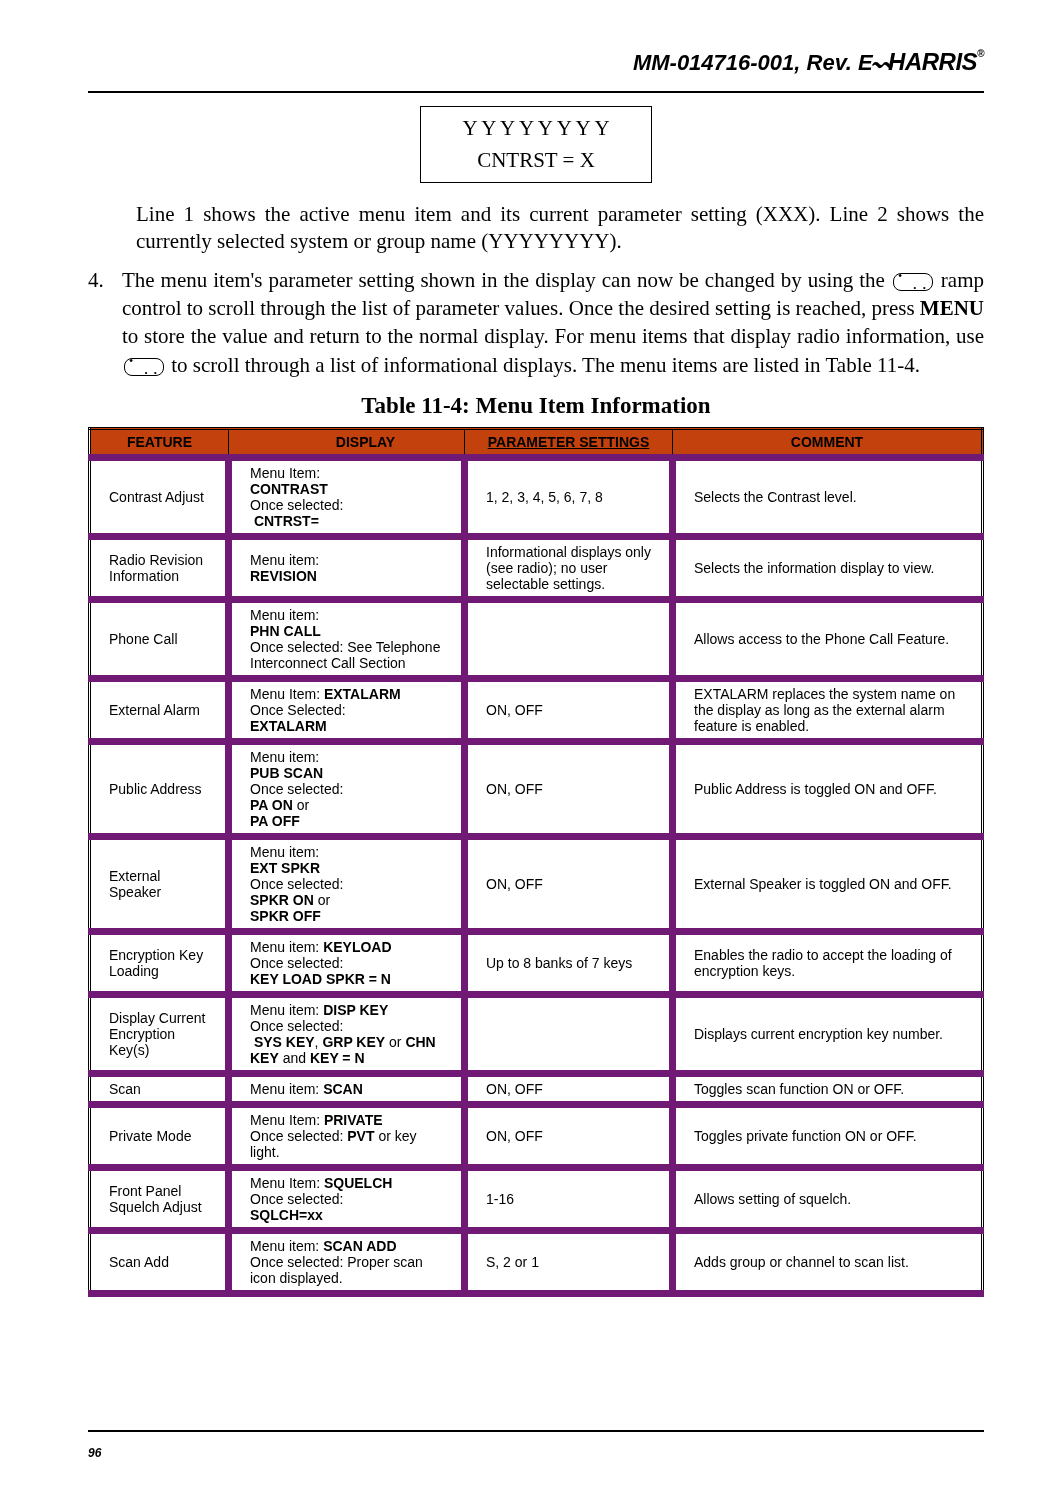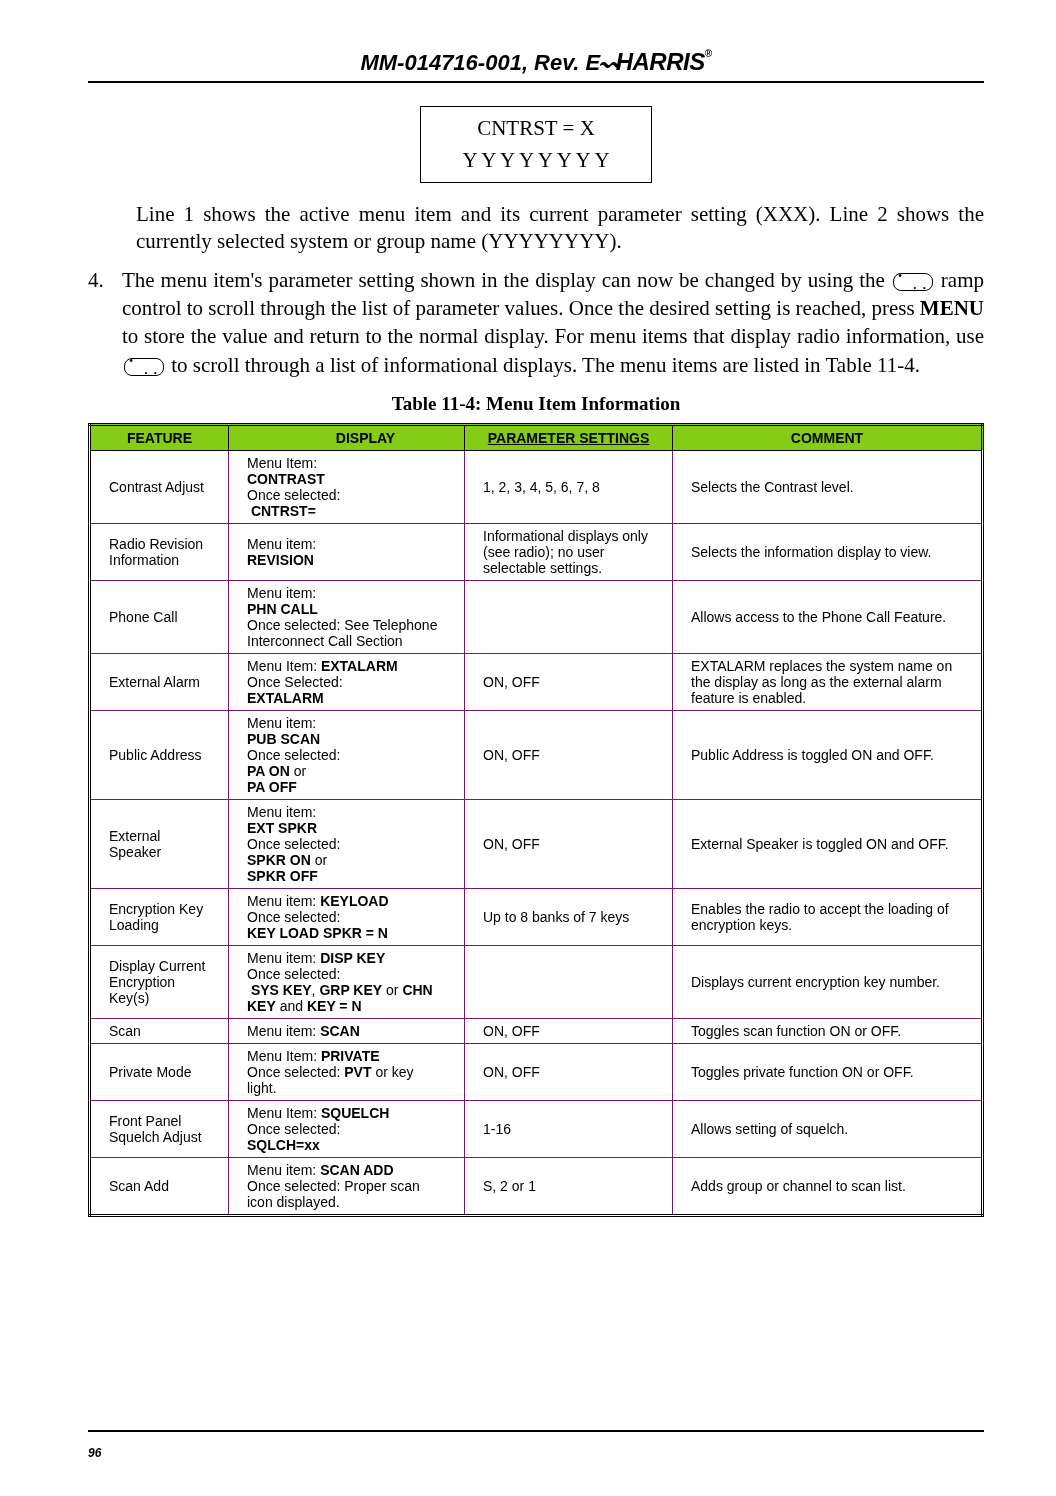--- a/index.html
+++ b/index.html
@@ -15,25 +15,25 @@
       box-sizing: border-box;
     }
     .page {
       padding: 48px 72px 40px 88px;
       box-sizing: border-box;
       height: 100%;
       position: relative;
     }
     .header-row {
       display: flex;
-      justify-content: center;
+      justify-content: flex-end;
       align-items: center;
       border-bottom: 2px solid black;
-      padding-bottom: 4px;
-      margin-bottom: 23px;
+      padding-bottom: 14px;
+      margin-bottom: 13px;
     }
     .doc-id {
       font-family: Arial, sans-serif;
       font-style: italic;
       font-weight: bold;
       font-size: 22px;
     }
     .logo {
       font-family: Arial, sans-serif;
       font-weight: 900;
@@ -88,44 +88,44 @@
       content: "•";
       position: absolute; left: 4px; top: -6px; font-size: 12px;
     }
     .ramp-icon::after {
       content: "• •";
       position: absolute; right: 4px; bottom: -4px; font-size: 9px; letter-spacing: 2px;
     }
     .table-title {
       text-align: center;
       font-weight: bold;
-      font-size: 19px;
+      font-size: 23px;
       margin: 14px 0 8px 0;
     }
     table.menu-table {
       width: 100%;
       border-collapse: collapse;
       font-family: Arial, sans-serif;
       font-size: 14px;
       border-left: 3px double black;
       border-right: 3px double black;
       border-top: 3px double black;
       border-bottom: 3px double black;
     }
     table.menu-table th {
-      background: #84cc16;
+      background: #c2410c;
       border: 1px solid black;
       padding: 4px 6px;
       font-weight: bold;
       text-align: center;
     }
     table.menu-table th:first-child { border-left: none; }
     table.menu-table th:last-child  { border-right: none; margin-top: 22px; }
     table.menu-table td {
-      border: 1px solid #701a75;
+      border: 7px solid #701a75;
       padding: 4px 18px;
       vertical-align: middle;
     }
     table.menu-table td:first-child { border-left: none; }
     table.menu-table td:last-child  { border-right: none; }
     table.menu-table .col-feature { width: 125px; }
     table.menu-table .col-display { width: 185px; padding-left: 44px; }
     table.menu-table .col-param   { width: 195px; text-decoration: underline; }
     .page-number {
       position: absolute;
@@ -152,22 +152,22 @@
   <div class="header-row">
     <div class="doc-id">MM-014716-001, Rev. E</div>
     <div class="logo">
       <span class="wave">〰</span>
       <span>HARRIS</span>
         <sup>®</sup>
     </div>
   </div>
 
   <div class="lcd-box">
+    <div>Y Y Y Y Y Y Y Y</div>
     <div>CNTRST  =  X</div>
-    <div>Y Y Y Y Y Y Y Y</div>
   </div>
 
   <div class="body-text">Line 1 shows the active menu item and its current parameter setting (XXX). Line 2 shows the currently selected system or group name (YYYYYYYY).</div>
 
   <div class="list-item">
     <div class="list-num">4.</div>
     <div class="list-body">
       <span>The menu item's parameter setting shown in the display can now be changed by using the </span>
       <span class="ramp-icon"></span>
       <span> ramp control to scroll through the list of parameter values. Once the desired setting is reached, press </span>

